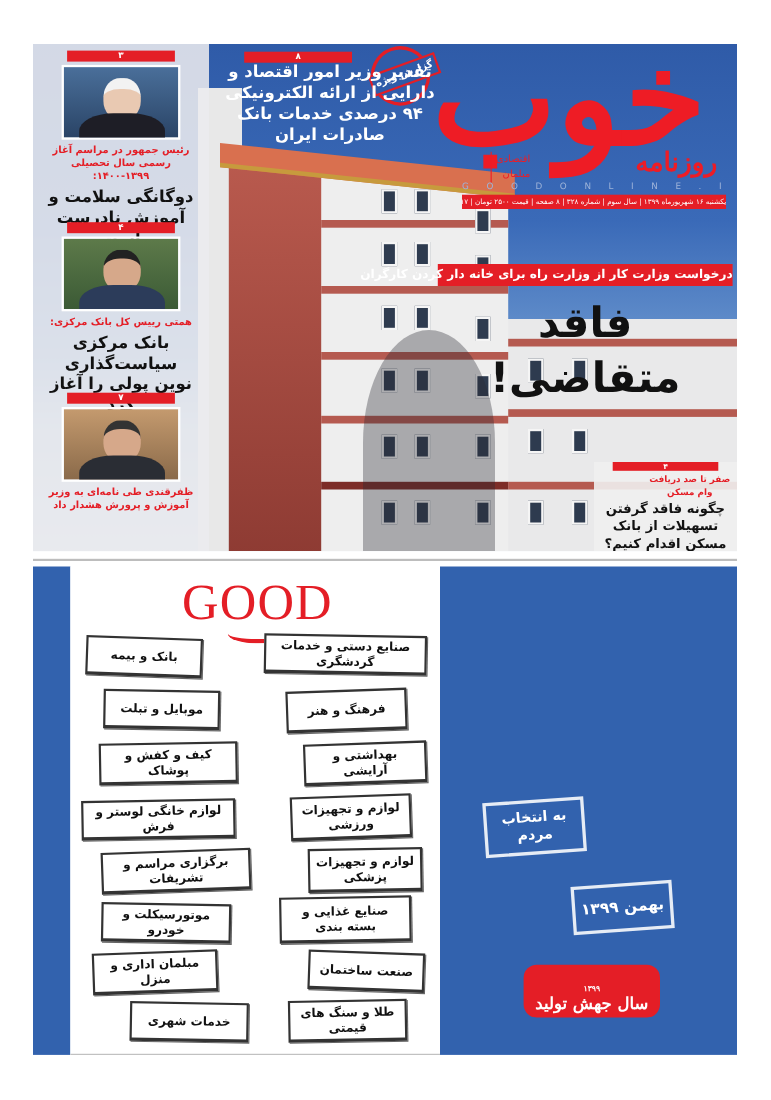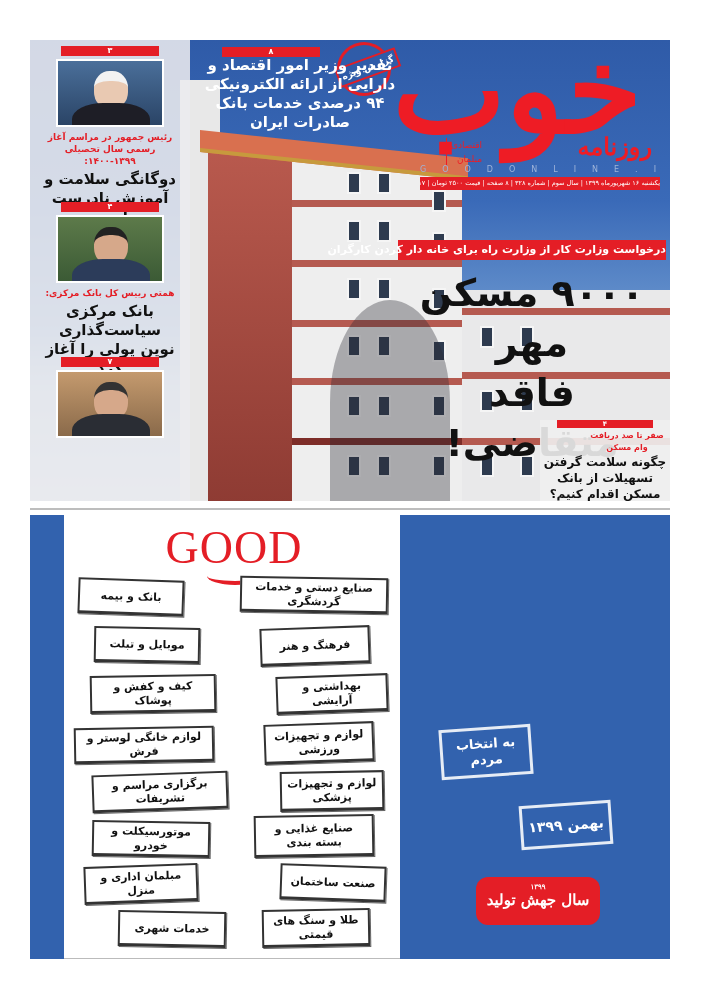--- a/index.html
+++ b/index.html
@@ -59,21 +59,21 @@
     .ad-right { position: absolute; left: 370px; top: 0; width: 270px; height: 100%; background: #3262ae; }
 
     .good-logo { position: absolute; left: 70px; top: 6px; width: 200px; text-align: center; font-family: "Liberation Serif", serif; font-size: 46px; color: #e41e26; letter-spacing: 1px; }
     .good-smile { position: absolute; left: 143px; top: 52px; width: 56px; height: 18px; border-bottom: 4px solid #e41e26; border-radius: 0 0 50% 50%; }
 
     .cat-tag { position: absolute; background: #fff; border: 2px solid #333; border-bottom-width: 3px; box-shadow: 1px 1px 0 #666; color: #111; font-size: 11px; font-weight: bold; text-align: center; direction: rtl; display: flex; align-items: center; justify-content: center; line-height: 14px; padding: 0 4px; }
 
     .ad-intro { position: absolute; left: 10px; top: 10px; width: 250px; color: #fff; font-size: 12px; font-weight: bold; line-height: 17px; text-align: center; direction: rtl; }
     .ad-title { position: absolute; left: 10px; top: 52px; width: 250px; color: #fff; font-size: 50px; font-weight: bold; line-height: 60px; text-align: center; direction: rtl; }
     .stamp { position: absolute; border: 3px solid #e6ecf5; color: #fff; font-weight: bold; text-align: center; direction: rtl; display: flex; align-items: center; justify-content: center; }
-    .ribbon { position: absolute; left: 76px; top: 362px; width: 124px; height: 48px; background: #e41e26; border-radius: 12px; color: #fff; font-family: "DejaVu Serif", serif; font-size: 15px; font-weight: bold; text-align: center; direction: rtl; line-height: 18px; padding-top: 5px; }
+    .ribbon { position: absolute; left: 76px; top: 362px; width: 124px; height: 48px; background: #e41e26; border-radius: 12px; color: #fff; font-family: "DejaVu Serif", serif; font-size: 15px; font-weight: bold; text-align: center; direction: rtl; line-height: 18px; padding-top: 17px; }
     .ribbon small { display: block; font-size: 7px; line-height: 9px; }
   </style>
 </head>
 <body>
 
 <div class="page-top">
 
   <div class="bldg bldg-right">
     <div class="bldg-stripe" style="top:18px"></div>
     <div class="bldg-stripe" style="top:82px"></div>
@@ -155,32 +155,32 @@
     <div class="side-kicker">همتی رییس کل بانک مرکزی:</div>
     <div class="side-title" style="margin-top:3px;">بانک مرکزی سیاست‌گذاری نوین پولی را آغاز کرد</div>
   </div>
 
   <div class="side-story" style="top:317px">
     <div class="page-num" style="position:relative;width:98px;margin:0 auto;">۷</div>
     <div class="side-photo" style="background:linear-gradient(180deg,#c49a6e,#8a6a4a);">
       <div class="ph-head" style="border-top:8px solid #333;"></div>
       <div class="ph-body" style="background:#2a2d34;"></div>
     </div>
+    <div class="side-kicker">ظفرقندی طی نامه‌ای به وزیر آموزش و پرورش هشدار داد</div>
   </div>
 
   <div class="red-strip">درخواست وزارت کار از وزارت راه برای خانه دار کردن کارگران</div>
   <div class="main-headline">
-    <div>۹۰۰۰ مسکن مهر</div>
     <div>فاقد متقاضی!</div>
   </div>
 
   <div class="sub-story">
     <div class="page-num" style="position:relative;width:96px;margin:0 auto;height:8px;line-height:8px;font-size:7px;">۴</div>
     <div class="side-kicker" style="margin-top:2px;margin-left:44px;">صفر تا صد دریافت وام مسکن</div>
-    <div class="side-title">چگونه سلامت گرفتن تسهیلات از بانک مسکن اقدام کنیم؟</div>
+    <div class="side-title">چگونه فاقد گرفتن تسهیلات از بانک مسکن اقدام کنیم؟</div>
   </div>
 </div>
 
 <div class="divider"></div>
 
 <div class="ad">
   <div class="ad-left-strip"></div>
 
   <div class="ad-white">
     <div class="good-logo">GOOD</div>

